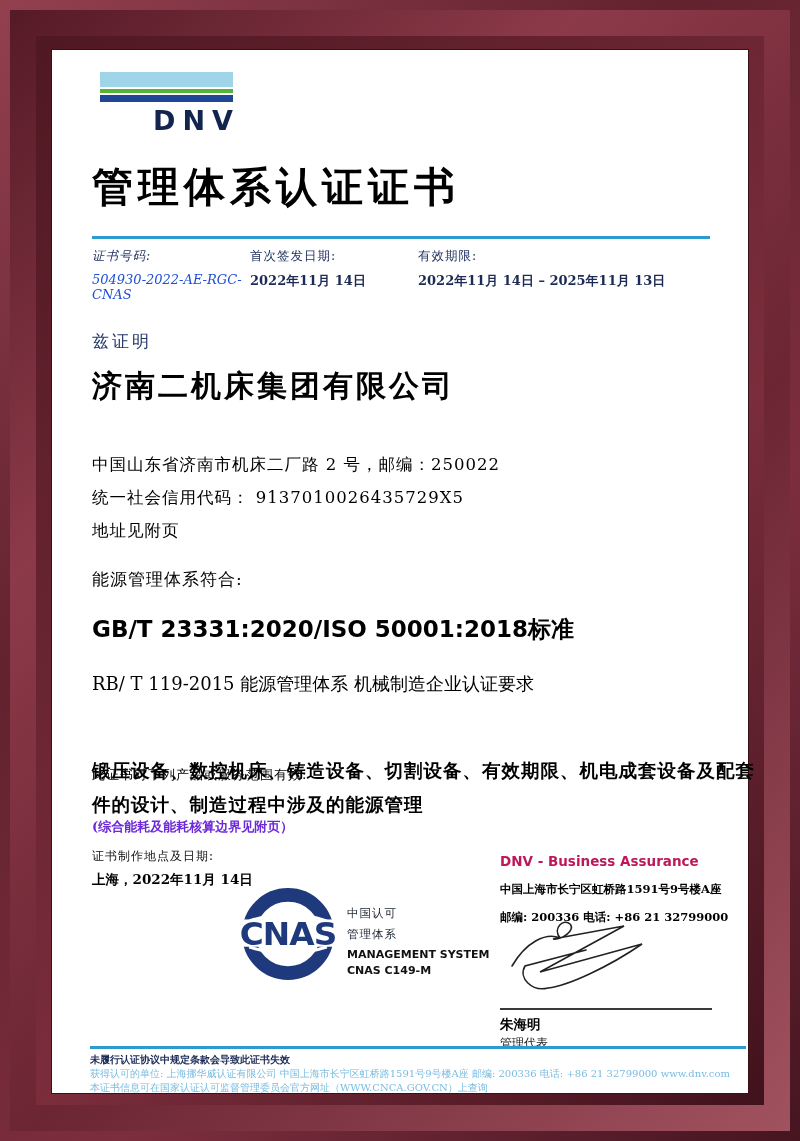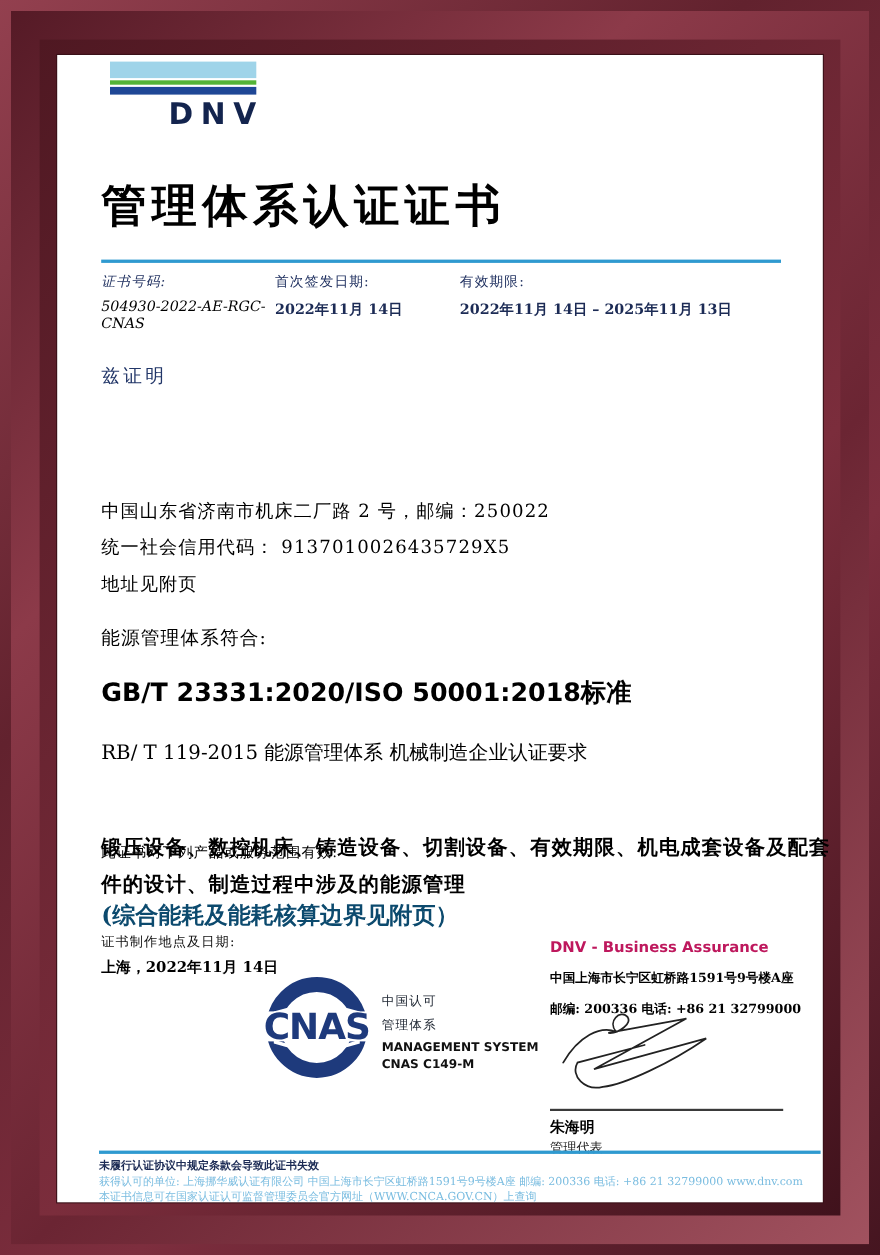--- a/index.html
+++ b/index.html
@@ -17,69 +17,69 @@
   .bevel2 { position:absolute; inset:10px;
     background:linear-gradient(315deg,#a1525f 0%,#6b2533 40%,#8c3a49 70%,#551a26 100%); }
   .bevel3 { position:absolute; inset:36px;
     background:linear-gradient(135deg,#4f1822 0%,#7b2d3c 60%,#40121c 100%); }
   .paper { position:absolute; left:52px; top:50px; width:696px; height:1043px;
     background:#ffffff; box-shadow:0 0 0 1px #3a1018; }
 
   .abs { position:absolute; }
 
   
-  .dnv-logo { left:48px; top:6px; width:133px; }
+  .dnv-logo { left:48px; top:22px; width:133px; }
   .dnv-bar1 { height:15px; background:#9fd4e9; }
   .dnv-bar2 { height:4px;  background:#54b437; margin-top:2px; }
   .dnv-bar3 { height:7px;  background:#1f4796; margin-top:2px; }
   .dnv-word { margin-top:3px; text-align:right; font-family:"DejaVu Sans",sans-serif;
     font-weight:600; font-size:27px; letter-spacing:7px; margin-right:-7px; color:#13244e; }
 
   .cert-title { left:40px; top:110px; font-size:41px; font-weight:700;
     letter-spacing:5px; color:#000; }
 
   .rule-top { left:40px; top:186px; width:618px; height:3px; background:#2f9ad0; }
 
   .cert-row { left:40px; top:198px; width:624px; display:flex; }
   .cert-col1 { width:158px;font-style:italic; } .cert-col2 { width:168px; } .cert-col3 { flex:1; }
   .cert-label { font-size:12.5px; color:#1d2e5e; letter-spacing:1px; margin-bottom:7px; }
-  .cert-value { font-size:13px; color:#000000; }
+  .cert-value { font-size:13px; color:#1d4ed8; }
   .cert-date  { font-size:13px; color:#1c2b55; font-weight:600; }
 
   .certify { left:40px; top:280px; font-size:17px; color:#223668; letter-spacing:3px; }
 
   .company { left:40px; top:316px; font-size:30px; font-weight:700; color:#000;
     letter-spacing:3px; }
 
   .address { left:40px; top:398px; font-size:16.5px; color:#000; line-height:33px;
     letter-spacing:1px; }
 
   .conform { left:40px; top:518px; font-size:17px; color:#000; letter-spacing:1px; }
 
   .standard1 { left:40px; top:564px; font-family:"DejaVu Sans",sans-serif;
     font-weight:700; font-size:23px; color:#000; }
 
   .standard2 { left:40px; top:622px; font-size:18px; color:#000; }
 
   .scope-label { left:40px; top:676px; font-size:13px; color:#000; letter-spacing:1px;margin-top:40px; }
   .scope { left:40px; top:704px; width:668px; font-size:18.5px; font-weight:700;
     line-height:34px; letter-spacing:1px; color:#000; }
-  .scope-note { left:40px; top:768px; font-size:21px; font-weight:700; color:#0c4a6e; }
+  .scope-note { left:40px; top:768px; font-size:13px; font-weight:700; color:#6d28d9; }
 
   .made-at { left:40px; top:798px; }
   .made-label { font-size:12px; color:#111; letter-spacing:1px; }
   .made-value { font-size:13.5px; font-weight:700; color:#000; margin-top:6px; }
 
   .issuer { left:448px; top:798px; }
   .issuer-label { font-size:12px; color:#111; letter-spacing:1px; }
   .issuer-name { font-family:"DejaVu Sans",sans-serif; font-weight:700;
     font-size:13.5px; color:#be185d; margin-top:5px; }
   .issuer-addr, .issuer-contact { font-size:11.5px; font-weight:700; color:#000; margin-top:13px; }
 
-  .cnas { left:186px; top:836px; display:flex; align-items:flex-start; }
+  .cnas { left:186px; top:836px; display:flex; align-items:center; }
   .cnas-text { margin-left:9px; padding-top:17px; }
   .cnas-l1, .cnas-l2 { font-size:11.5px; color:#1c2430; margin-bottom:6px; letter-spacing:1px; }
   .cnas-l3, .cnas-l4 { font-family:"DejaVu Sans",sans-serif; font-weight:700;
     font-size:11px; color:#111; margin-bottom:3px; }
 
   .signature { left:438px; top:858px; }
   .sig-line { left:448px; top:958px; width:212px; height:1.5px; background:#3a3a3a; }
   .sig-name { left:448px; top:966px; font-size:13.5px; font-weight:700; color:#000; }
   .sig-title { left:448px; top:985px; font-size:12px; color:#222; }
 
@@ -118,20 +118,21 @@
         <div class="cert-label">首次签发日期:</div>
         <div class="cert-date">2022年11月 14日</div>
       </div>
       <div class="cert-col3">
         <div class="cert-label">有效期限:</div>
         <div class="cert-date">2022年11月 14日 – 2025年11月 13日</div>
       </div>
     </div>
 
     <div class="abs certify">兹证明</div>
+    <div class="abs company">济南二机床集团有限公司</div>
 
     <div class="abs address">
       <div>中国山东省济南市机床二厂路 2 号，邮编：250022</div>
       <div>统一社会信用代码： 9137010026435729X5</div>
       <div>地址见附页</div>
     </div>
 
     <div class="abs conform">能源管理体系符合:</div>
     <div class="abs standard1">GB/T 23331:2020/ISO 50001:2018标准</div>
     <div class="abs standard2">RB/ T 119-2015 能源管理体系 机械制造企业认证要求</div>

